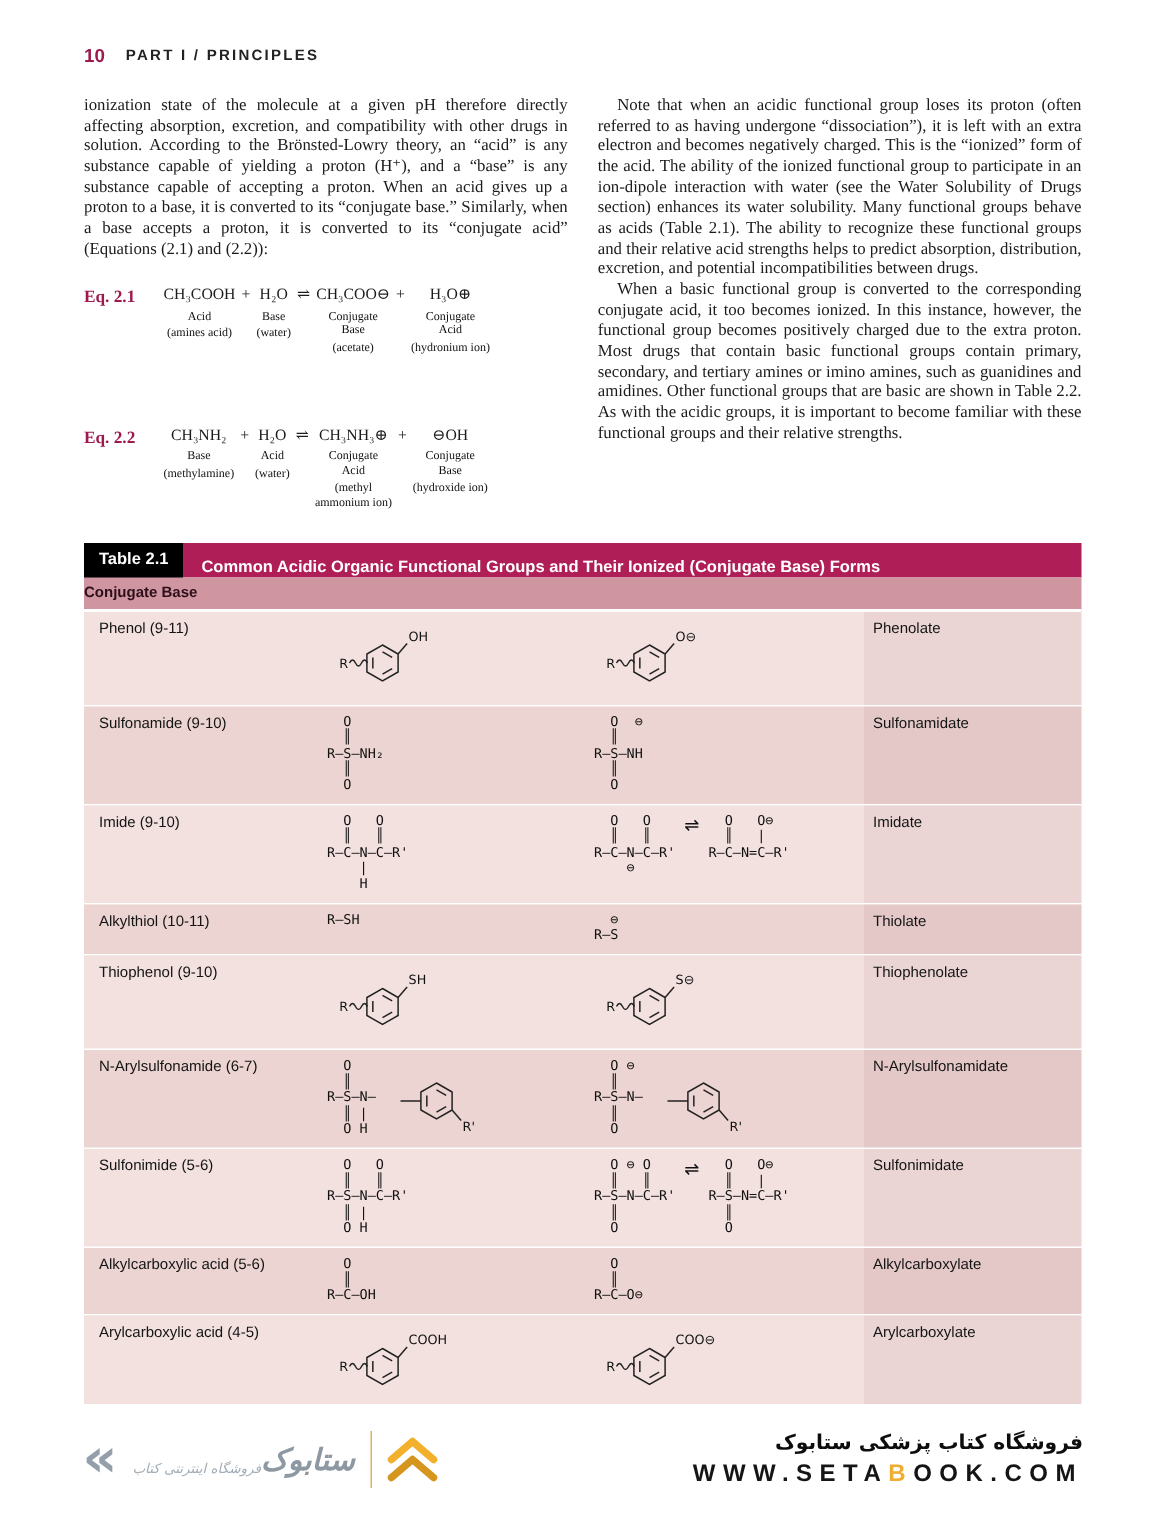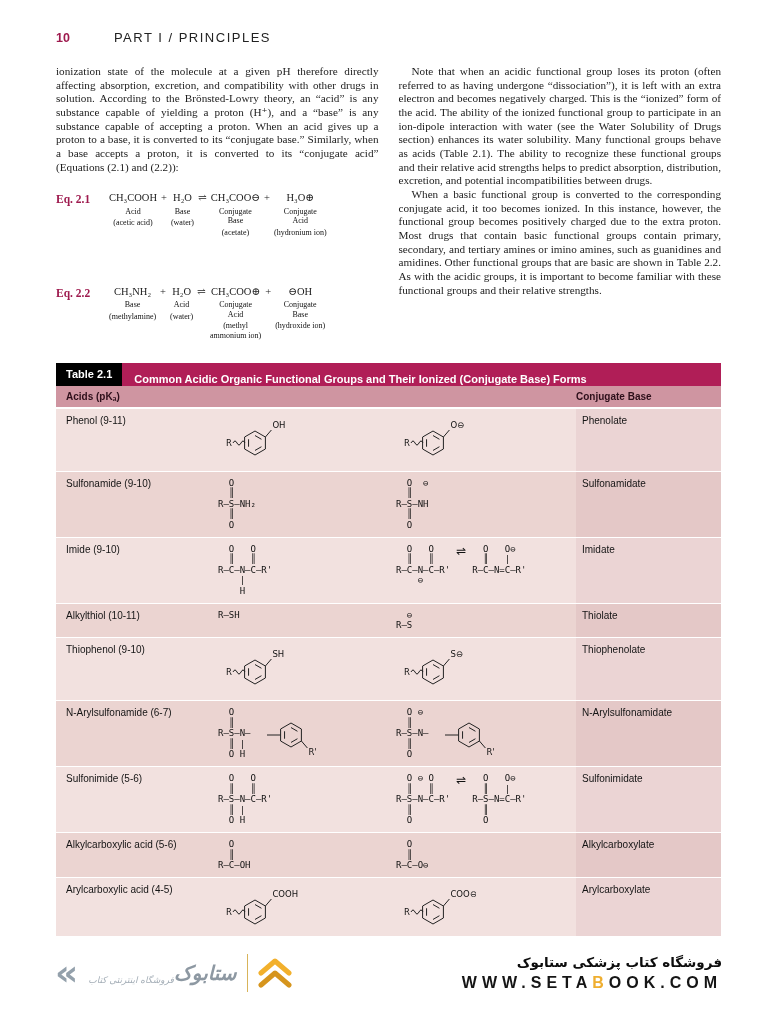--- a/index.html
+++ b/index.html
@@ -5,21 +5,21 @@
   html,body{margin:0;padding:0;}
   body{
     width:777px;height:1010px;background:#ffffff;overflow:hidden;
     font-family:"Liberation Serif","DejaVu Serif",serif;color:#1b1b1b;
   }
   .page{box-sizing:border-box;width:777px;height:1010px;padding:30px 56px 0 56px;position:relative;}
 
   
   .pagehead{display:flex;align-items:center;gap:14px;font-family:"Liberation Sans","DejaVu Sans",sans-serif;}
   .pnum{color:#9e1a4e;font-weight:bold;font-size:12.5px;}
-  .ptitle{font-size:13px;letter-spacing:1.5px;color:#222;font-weight:normal;margin-left:30px;}
+  .ptitle{font-size:10px;letter-spacing:1.5px;color:#222;font-weight:bold;}
 
   
   .cols{display:flex;gap:20px;margin-top:20px;}
   .col{flex:1;font-size:11.2px;line-height:1.22;text-align:justify;}
   .para{margin:0;}
   .para.indent{text-indent:13px;}
 
   
   .equation{margin-top:18px;display:flex;align-items:flex-start;}
   .eqlabel{color:#9e1a4e;font-weight:bold;font-size:11.5px;flex:0 0 52px;}
@@ -73,21 +73,21 @@
   <div class="cols">
     <div class="col">
       <p class="para">ionization state of the molecule at a given pH therefore directly affecting absorption, excretion, and compatibility with other drugs in solution. According to the Brönsted-Lowry theory, an “acid” is any substance capable of yielding a proton (H⁺), and a “base” is any substance capable of accepting a proton. When an acid gives up a proton to a base, it is converted to its “conjugate base.” Similarly, when a base accepts a proton, it is converted to its “conjugate acid” (Equations (2.1) and (2.2)):</p>
 
       <div class="equation">
         <span class="eqlabel">Eq. 2.1</span>
         <div class="eqterms" id="eq1-terms">
             <div class="term">
               <div class="f">CH₃COOH</div>
               <div class="lbl">Acid</div>
-              <div class="lbl">(acetic acid)</div>
+              <div class="lbl">(amines acid)</div>
             </div>
             <span class="op">+</span>
             <div class="term">
               <div class="f">H₂O</div>
               <div class="lbl">Base</div>
               <div class="lbl">(water)</div>
             </div>
             <span class="op">⇌</span>
             <div class="term">
               <div class="f">CH₃COO⊖</div>
@@ -114,21 +114,21 @@
               <div class="lbl">(methylamine)</div>
             </div>
             <span class="op">+</span>
             <div class="term">
               <div class="f">H₂O</div>
               <div class="lbl">Acid</div>
               <div class="lbl">(water)</div>
             </div>
             <span class="op">⇌</span>
             <div class="term">
-              <div class="f">CH₃COO⊕</div>
+              <div class="f">CH₃NH₃⊕</div>
               <div class="lbl">Conjugate
 Acid</div>
               <div class="lbl">(methyl
 ammonium ion)</div>
             </div>
             <span class="op">+</span>
             <div class="term">
               <div class="f">⊖OH</div>
               <div class="lbl">Conjugate
 Base</div>
@@ -143,21 +143,20 @@
       <p class="para indent">When a basic functional group is converted to the corresponding conjugate acid, it too becomes ionized. In this instance, however, the functional group becomes positively charged due to the extra proton. Most drugs that contain basic functional groups contain primary, secondary, and tertiary amines or imino amines, such as guanidines and amidines. Other functional groups that are basic are shown in Table 2.2. As with the acidic groups, it is important to become familiar with these functional groups and their relative strengths.</p>
     </div>
   </div>
 
   <div class="tablewrap">
     <div class="ttitle">
       <span class="tlabel">Table 2.1</span>
       <span class="ttext">Common Acidic Organic Functional Groups and Their Ionized (Conjugate Base) Forms</span>
     </div>
     <div class="thead">
-      <span class="h1">Acids (pKₐ)</span>
       <span class="h2">Conjugate Base</span>
     </div>
     <div id="tbody">
         <div class="trow" style="background: rgb(242, 225, 223);">
           <div class="cell c1">Phenol (9-11)</div>
           <div class="cell c2">
             <svg width="80" height="50" viewBox="0 0 80 50">
               <polygon points="37.0,16.0 47.4,22.0 47.4,34.0 37.0,40.0 26.6,34.0 26.6,22.0" fill="none" stroke="#222" stroke-width="1"></polygon>
               <line x1="37" y1="20.560000000000002" x2="43.44322900415622" y2="24.28" stroke="#222" stroke-width="1"></line>
               <line x1="43.44322900415622" y1="31.72" x2="37" y2="35.44" stroke="#222" stroke-width="1"></line>

